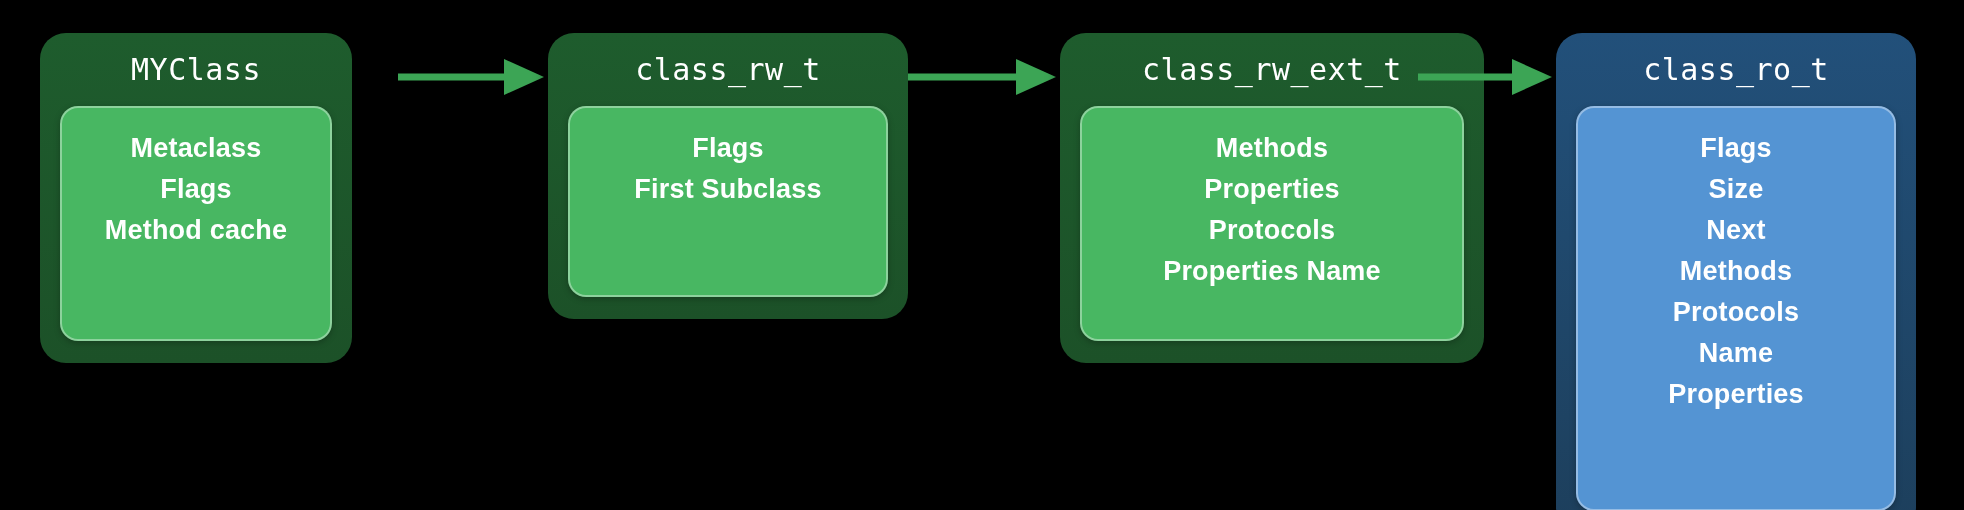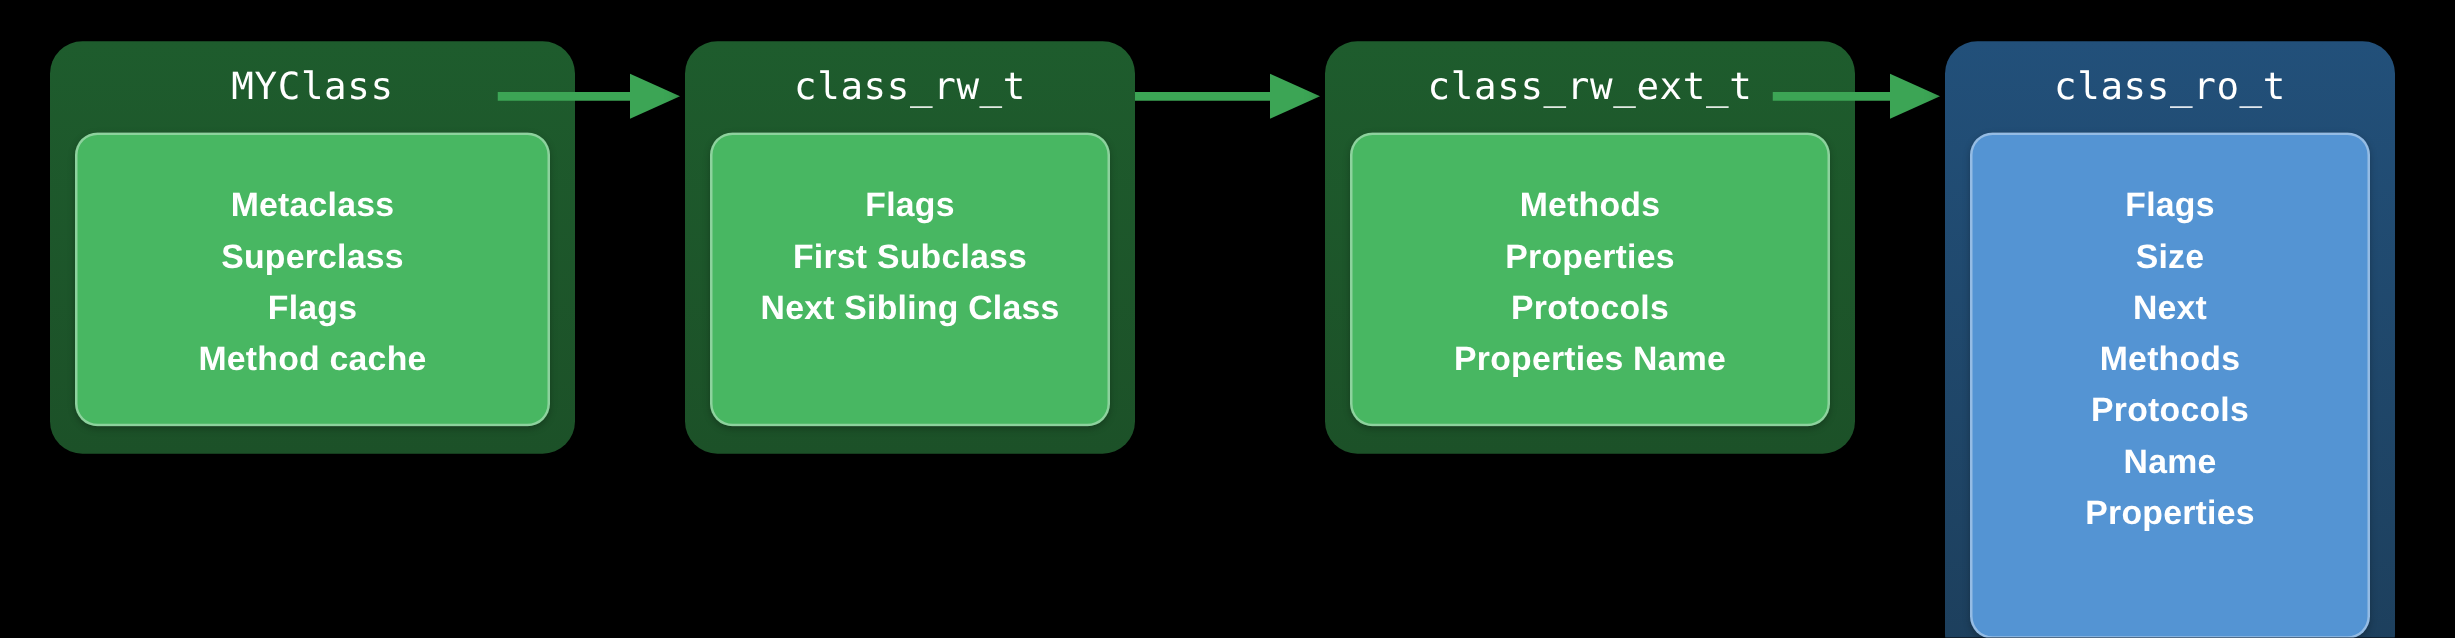--- a/index.html
+++ b/index.html
@@ -47,21 +47,21 @@
     font-size: 30px;
     font-weight: 500;
     letter-spacing: 0.5px;
   }
   .node-inner {
     position: absolute;
     left: 20px; right: 20px;
     top: 73px; bottom: 22px;
     border-radius: 18px;
     border: 2px solid var(--inner-border);
-    padding-top: 36px;
+    padding-top: 20px;
     text-align: center;
     box-shadow: 0 2px 6px rgba(0,0,0,0.25);
   }
   .node.green .node-inner { background: var(--green-inner); }
   .node.blue  .node-inner { background: var(--blue-inner); }
   .field {
     color: var(--text);
     font-size: 27px;
     font-weight: 600;
     line-height: 41px;
@@ -72,41 +72,39 @@
     display: block;
   }
   .arrow line { stroke: var(--arrow); stroke-width: 7; }
   .arrow polygon { fill: var(--arrow); }
 </style>
 </head>
 <body>
 
 <div class="canvas">
 
-  <div class="node green" style="left:40px; top:33px; width:420px; height:330px;">
+  <div class="node green" style="left:40px; top:33px; width:312px; height:330px;">
     <div class="node-title">MYClass</div>
     <div class="node-inner">
       <div class="field">Metaclass</div>
-      <div class="field">Superclass</div>
       <div class="field">Flags</div>
       <div class="field">Method cache</div>
     </div>
   </div>
 
   <svg class="arrow" style="left:398px; top:55px;" width="148" height="44" viewBox="0 0 148 44">
     <line x1="0" y1="22" x2="110" y2="22"></line>
     <polygon points="106,4 106,40 146,22"></polygon>
   </svg>
 
-  <div class="node green" style="left:548px; top:33px; width:360px; height:330px;">
+  <div class="node green" style="left:548px; top:33px; width:360px; height:286px;">
     <div class="node-title">class_rw_t</div>
     <div class="node-inner">
       <div class="field">Flags</div>
       <div class="field">First Subclass</div>
-      <div class="field">Next Sibling Class</div>
     </div>
   </div>
 
   <svg class="arrow" style="left:908px; top:55px;" width="150" height="44" viewBox="0 0 150 44">
     <line x1="0" y1="22" x2="112" y2="22"></line>
     <polygon points="108,4 108,40 148,22"></polygon>
   </svg>
 
   <div class="node green" style="left:1060px; top:33px; width:424px; height:330px;">
     <div class="node-title">class_rw_ext_t</div>

